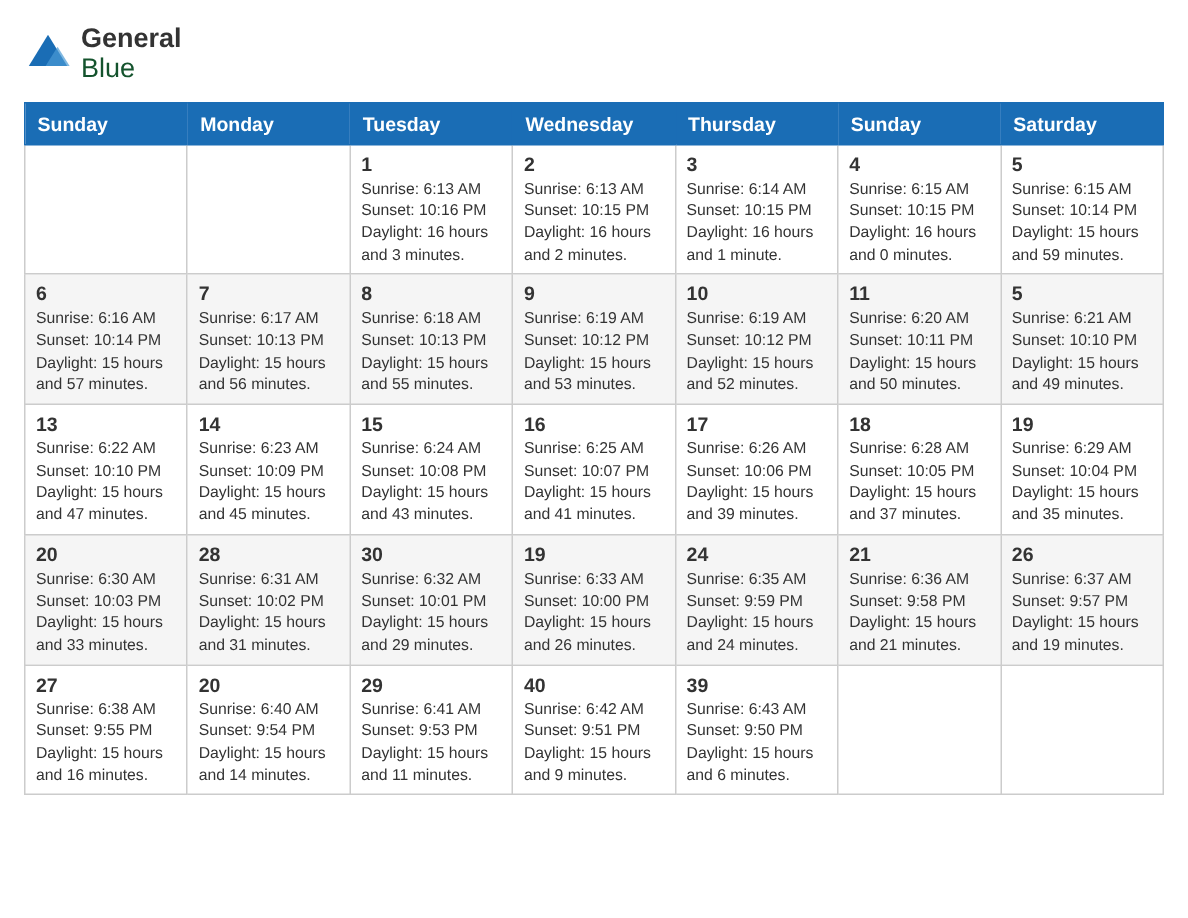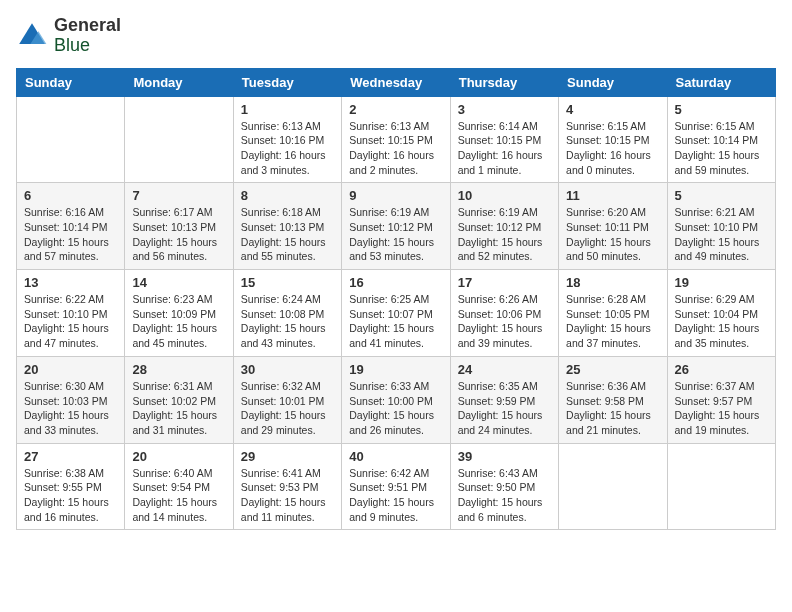--- a/index.html
+++ b/index.html
@@ -222,21 +222,21 @@
         </td>
         <td>
           <span class="day-number">19</span>
           <div class="day-info">Sunrise: 6:33 AM<br>Sunset: 10:00 PM<br>Daylight: 15 hours<br>and 26 minutes.</div>
         </td>
         <td>
           <span class="day-number">24</span>
           <div class="day-info">Sunrise: 6:35 AM<br>Sunset: 9:59 PM<br>Daylight: 15 hours<br>and 24 minutes.</div>
         </td>
         <td>
-          <span class="day-number">25</span>
+          <span class="day-number">21</span>
           <div class="day-info">Sunrise: 6:36 AM<br>Sunset: 9:58 PM<br>Daylight: 15 hours<br>and 21 minutes.</div>
         </td>
         <td>
           <span class="day-number">26</span>
           <div class="day-info">Sunrise: 6:37 AM<br>Sunset: 9:57 PM<br>Daylight: 15 hours<br>and 19 minutes.</div>
         </td>
       </tr>
       <tr>
         <td>
           <span class="day-number">27</span>

